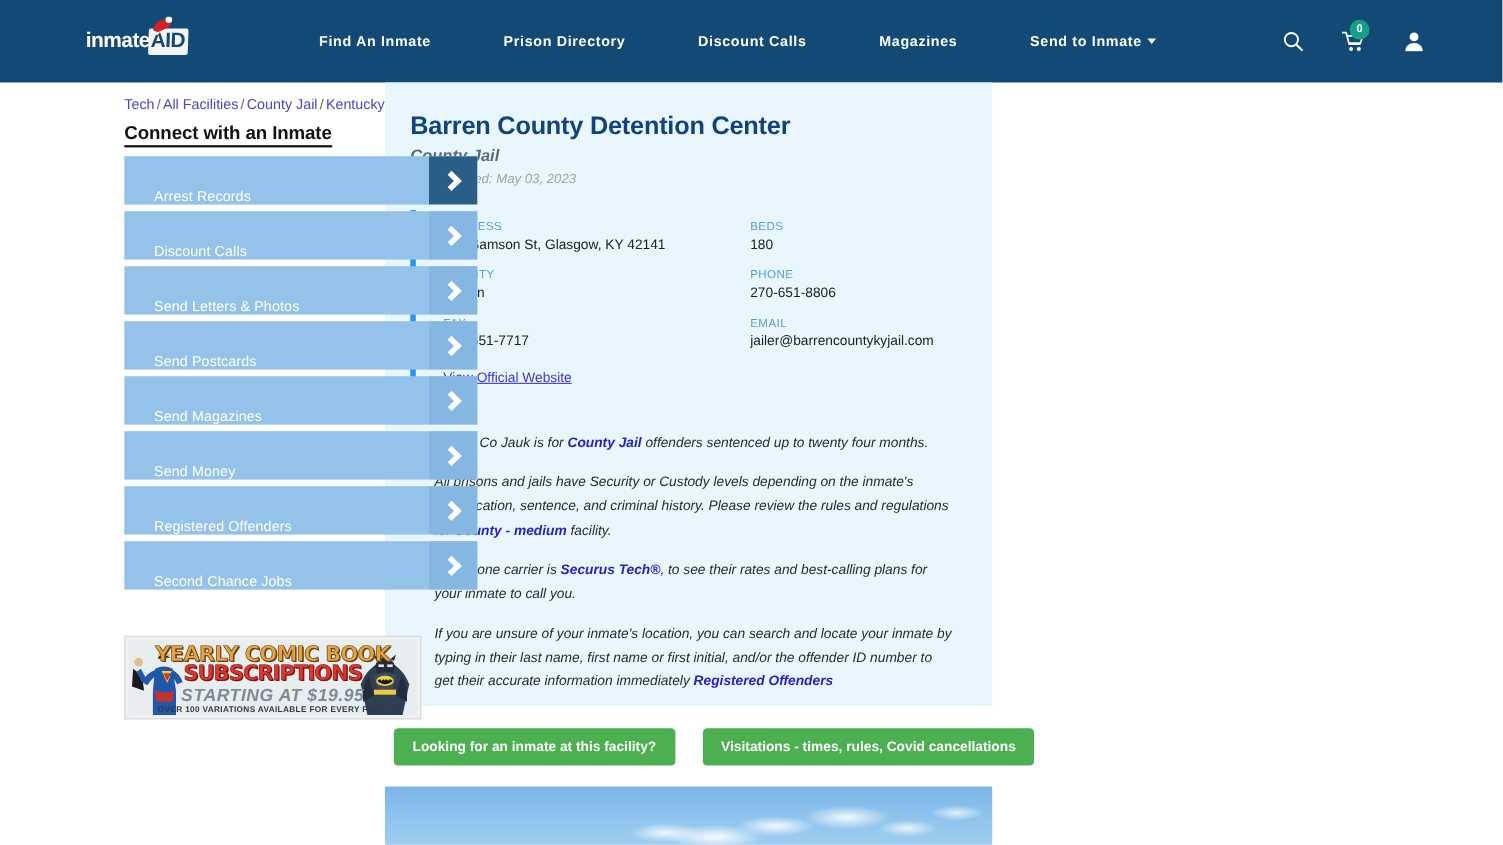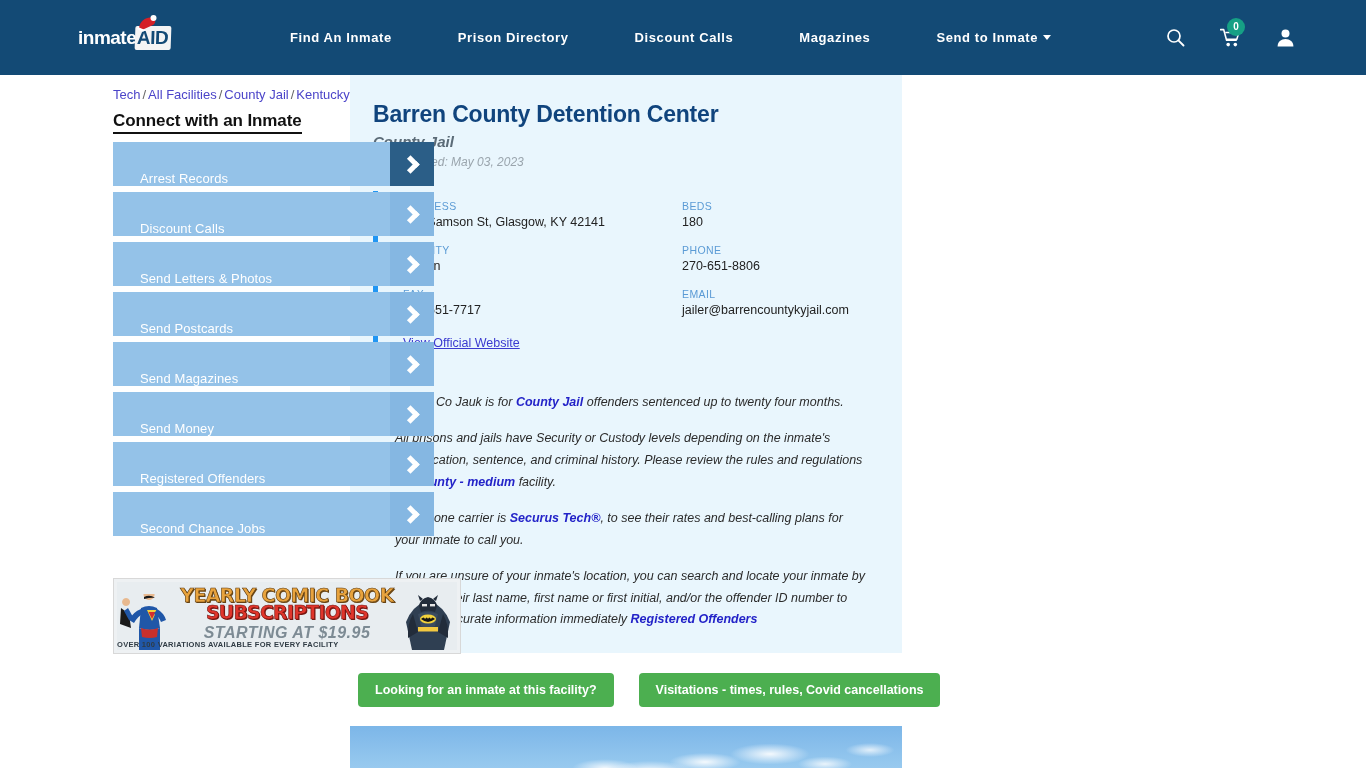--- a/index.html
+++ b/index.html
@@ -170,21 +170,21 @@
   .side-item .chev {
     width: 13px; height: 13px;
     border-right: 5px solid #ffffff;
     border-top: 5px solid #ffffff;
     transform: rotate(45deg);
     margin-left: -4px;
   }
 
   
   .ad-banner {
-    width: 348px;
+    width: 270px;
     height: 76px;
     margin-top: 42px;
     border: 1px solid #d8d8d8;
     background: #eef1f3;
     position: relative;
     overflow: hidden;
     cursor: pointer;
   }
   .ad-inner {
     position: absolute; inset: 3px;
@@ -222,22 +222,22 @@
     top: 42px; left: 0; right: 0;
     text-align: center;
     font-style: italic;
     font-weight: bold;
     font-size: 16px;
     color: #7d8b94;
     letter-spacing: 0.5px;
   }
   .ad-line4 {
     position: absolute;
-    top: 58px; left: 0; right: 4px;
-    text-align: left;
+    top: 58px; left: 0; right: 14px;
+    text-align: right;
     font-weight: bold;
     font-size: 7.5px;
     color: #2f3b44;
     letter-spacing: 0.3px;
   }
   .ad-hero-left {
     position: absolute; left: 2px; bottom: 0;
     width: 58px; height: 56px;
   }
   .ad-hero-right {
@@ -246,21 +246,21 @@
   }
 
   
   .main-col {
     margin-left: 5px;
     width: 552px;
     padding-top: 0;
   }
   .facility-card {
     background: #e9f6fd;
-    padding: 26px 28px 22px 23px;
+    padding: 26px 28px 11px 23px;
     width: 552px;
   }
   .fac-title {
     font-size: 23px;
     font-weight: bold;
     color: #10447d;
     letter-spacing: -0.2px;
     line-height: 1.15;
   }
   .fac-subtitle {

